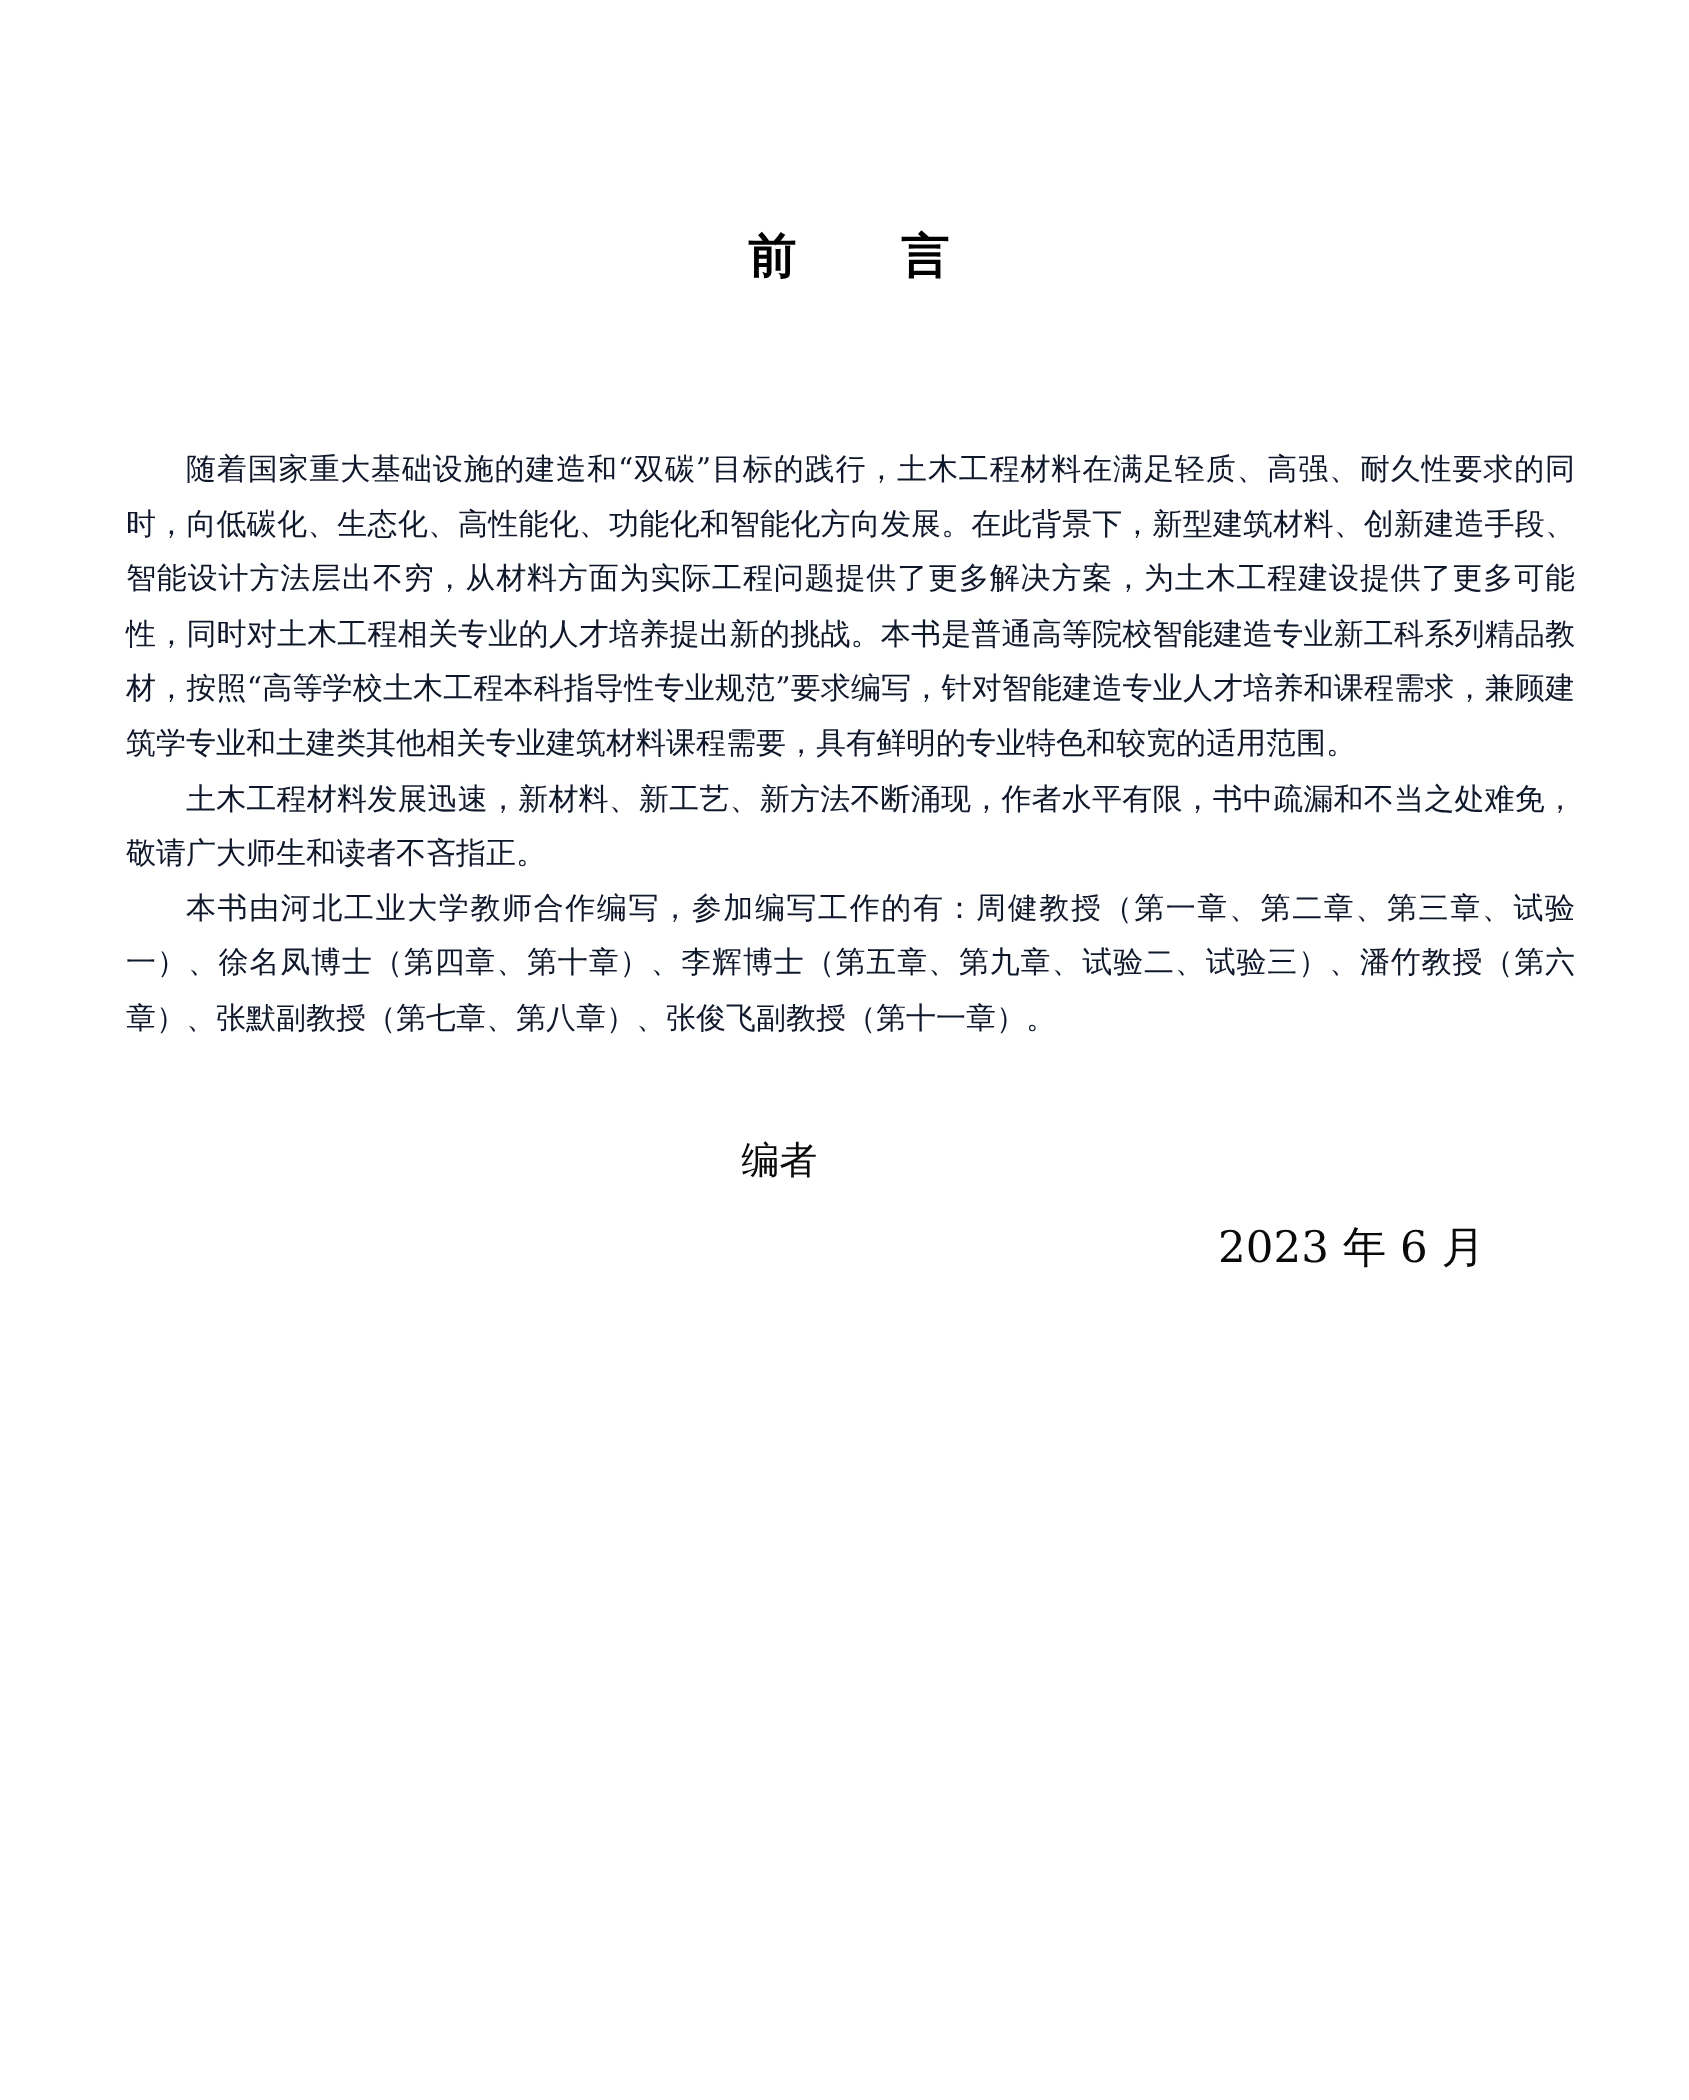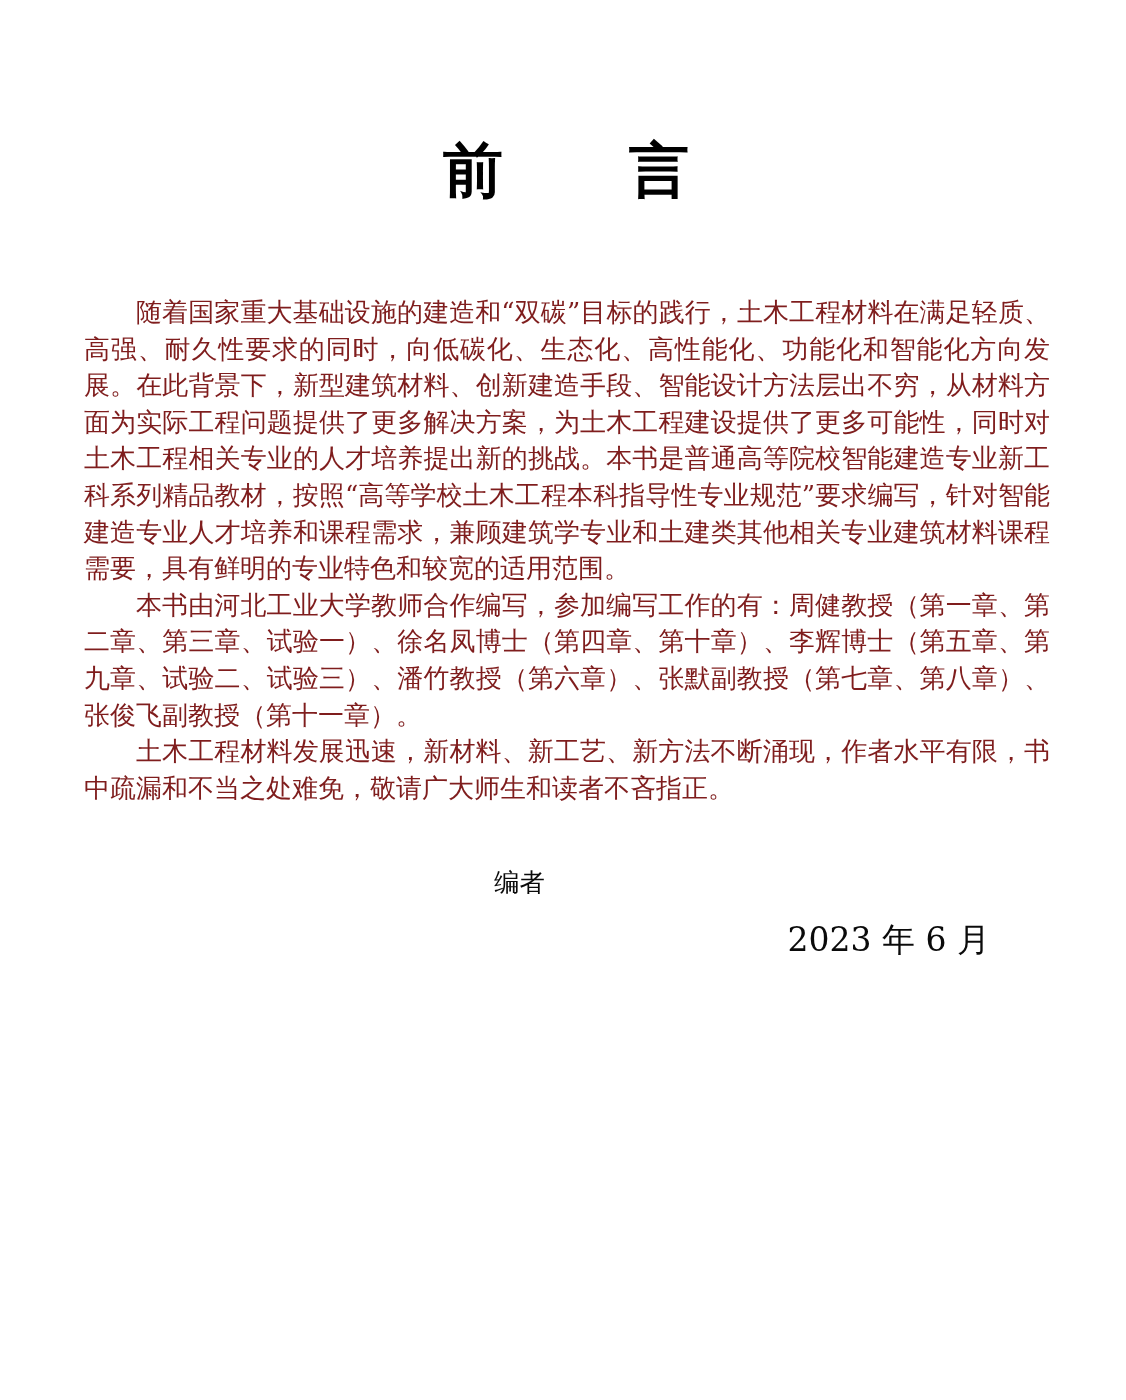--- a/index.html
+++ b/index.html
@@ -15,62 +15,62 @@
     background: #ffffff;
     padding: 0 76px 0 84px;
     overflow: hidden;
     font-family: "DejaVu Serif", "Liberation Serif", serif;
     color: #0a0a0a;
   }
   .title {
     margin: 0;
     padding-top: 138px;
     text-align: center;
-    font-size: 60px;
+    font-size: 32px;
     line-height: 64px;
     font-weight: 700;
     letter-spacing: 2px;
     color: #000000;
   }
   .body-text {
     margin-top: 92px;
   }
   .body-text p {
     margin: 0;
     text-indent: 2em;
     text-align: justify;
-    font-size: 26px;
+    font-size: 20px;
     line-height: 36.6px;
-    color: #7f1d1d;
+    color: #0f172a;
   }
   .signature {
     margin-top: 58px;
     text-align: center;
     padding-right: 95px;
     font-size: 25.4px;
     line-height: 36px;
   }
   .date {
     margin-top: 22px;
     text-align: right;
     padding-right: 60px;
-    font-size: 33px;
+    font-size: 29px;
     line-height: 36px;
   }
 </style>
 </head>
 <body>
 
 <div class="page">
 
   <h1 class="title">前　　言</h1>
 
   <div class="body-text">
     <p>随着国家重大基础设施的建造和“双碳”目标的践行，土木工程材料在满足轻质、高强、耐久性要求的同时，向低碳化、生态化、高性能化、功能化和智能化方向发展。在此背景下，新型建筑材料、创新建造手段、智能设计方法层出不穷，从材料方面为实际工程问题提供了更多解决方案，为土木工程建设提供了更多可能性，同时对土木工程相关专业的人才培养提出新的挑战。本书是普通高等院校智能建造专业新工科系列精品教材，按照“高等学校土木工程本科指导性专业规范”要求编写，针对智能建造专业人才培养和课程需求，兼顾建筑学专业和土建类其他相关专业建筑材料课程需要，具有鲜明的专业特色和较宽的适用范围。</p>
+    <p>土木工程材料发展迅速，新材料、新工艺、新方法不断涌现，作者水平有限，书中疏漏和不当之处难免，敬请广大师生和读者不吝指正。</p>
     <p>本书由河北工业大学教师合作编写，参加编写工作的有：周健教授（第一章、第二章、第三章、试验一）、徐名凤博士（第四章、第十章）、李辉博士（第五章、第九章、试验二、试验三）、潘竹教授（第六章）、张默副教授（第七章、第八章）、张俊飞副教授（第十一章）。</p>
-    <p>土木工程材料发展迅速，新材料、新工艺、新方法不断涌现，作者水平有限，书中疏漏和不当之处难免，敬请广大师生和读者不吝指正。</p>
   </div>
 
   <div class="signature">编者</div>
 
   <div class="date">2023 年 6 月</div>
 
 </div>
 
 </body></html>

